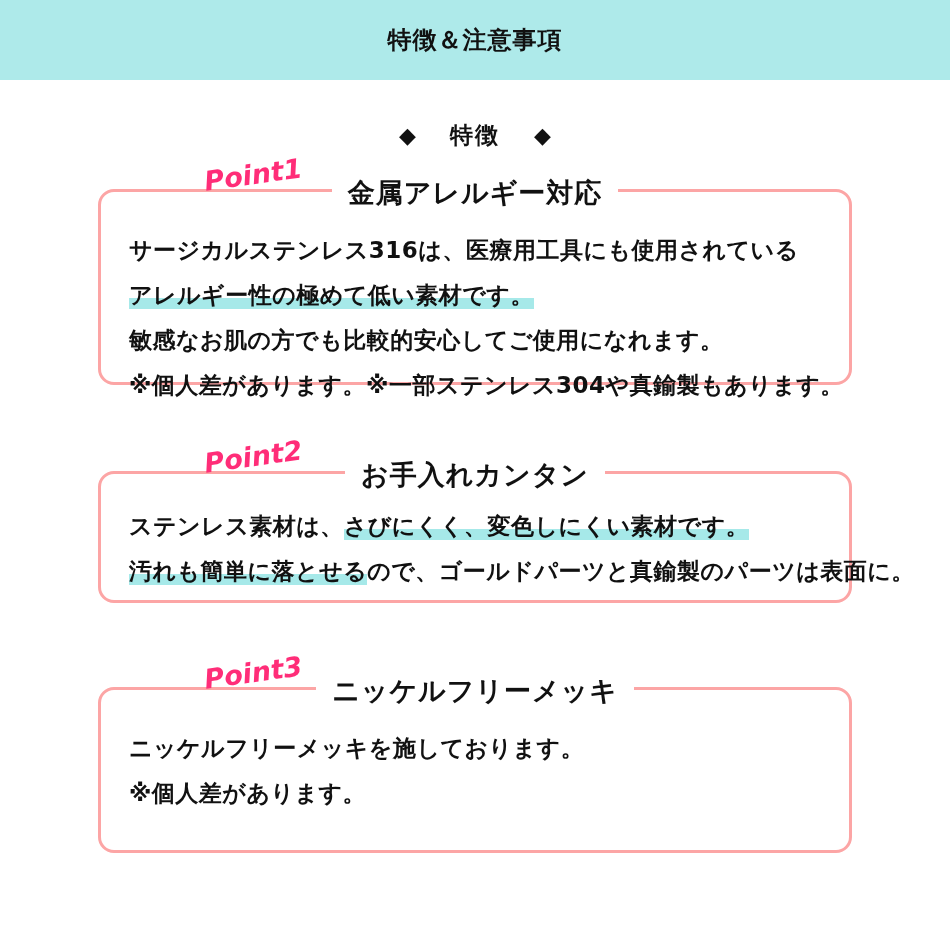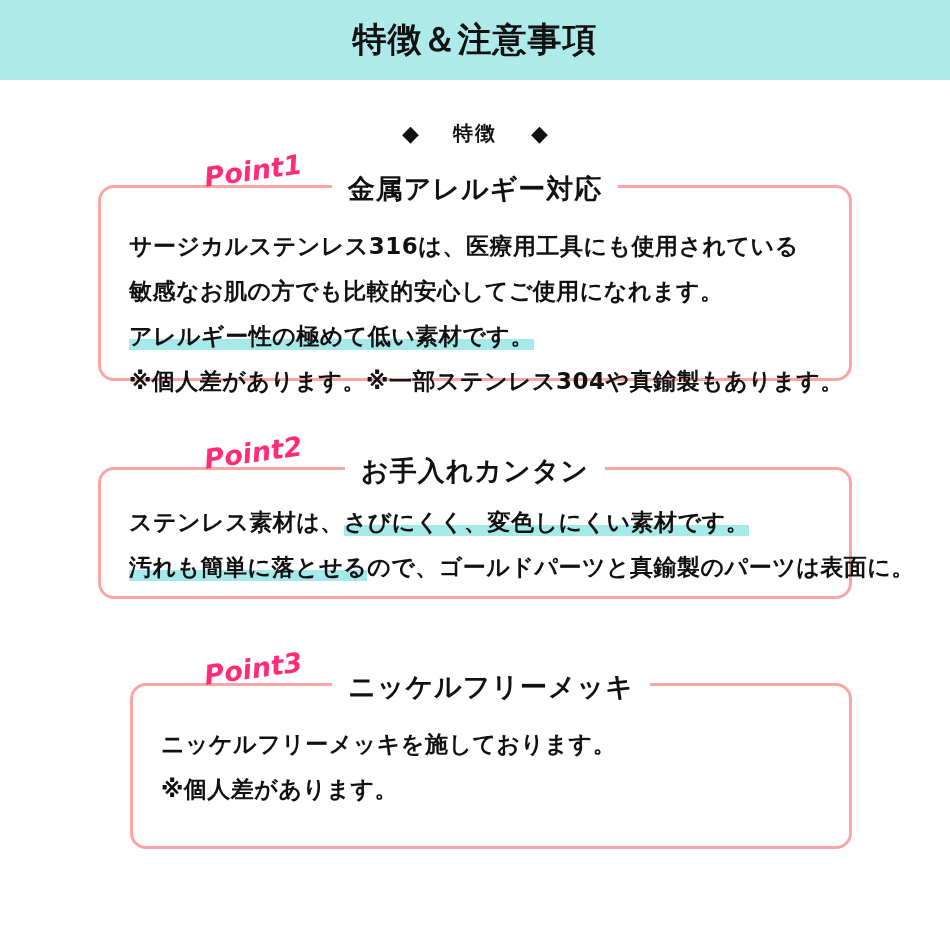--- a/index.html
+++ b/index.html
@@ -24,41 +24,41 @@
   
   .header {
     width: 950px;
     height: 80px;
     background: #aeeaea;
     display: flex;
     align-items: center;
     justify-content: center;
   }
   .header-title {
-    font-size: 34px;
+    font-size: 24px;
     font-weight: bold;
     letter-spacing: 1px;
     color: #111111;
   }
 
   
   .section-label-row {
     margin-top: 40px;
     display: flex;
     align-items: center;
     justify-content: center;
     gap: 34px;
   }
   .diamond {
     font-size: 22px;
     line-height: 1;
     color: #111111;
   }
   .section-label-text {
-    font-size: 20px;
+    font-size: 23px;
     font-weight: bold;
     letter-spacing: 2px;
   }
 
   
   .point-block {
     position: relative;
     margin: 0 auto;
     width: 754px;
   }
@@ -120,21 +120,21 @@
   .card-body .line { white-space: nowrap; }
 
   .hl {
     background: linear-gradient(transparent 58%, #a6e9e9 58%);
     padding-bottom: 1px;
   }
 
   
   .card.c1 { height: 196px; padding-top: 36px; }
   .card.c2 { height: 132px; padding-top: 30px; }
-  .card.c3 { height: 166px; padding-top: 36px; margin-left: 32px; }
+  .card.c3 { height: 166px; padding-top: 36px; }
 </style>
 </head>
 <body>
 
 <div class="page">
 
   <div class="header" style="background: rgb(174, 234, 234);">
     <div class="header-title">特徴＆注意事項</div>
   </div>
 
@@ -145,22 +145,22 @@
   </div>
 
   <div class="point-block b1">
     <div class="point-badge" style="color: rgb(255, 45, 120);">Point1</div>
     <div class="card c1">
       <div class="card-title-wrap">
         <span class="card-title">金属アレルギー対応</span>
       </div>
       <div class="card-body">
         <div class="line"><span>サージカルステンレス316は、医療用工具にも使用されている</span></div>
+        <div class="line"><span class="hl">アレルギー性の極めて低い素材です。</span></div>
         <div class="line"><span>敏感なお肌の方でも比較的安心してご使用になれます。</span></div>
-        <div class="line"><span class="hl">アレルギー性の極めて低い素材です。</span></div>
         <div class="line"><span>※個人差があります。※一部ステンレス304や真鍮製もあります。</span></div>
       </div>
     </div>
   </div>
 
   <div class="point-block b2">
     <div class="point-badge" style="color: rgb(255, 45, 120);">Point2</div>
     <div class="card c2">
       <div class="card-title-wrap">
         <span class="card-title">お手入れカンタン</span>

